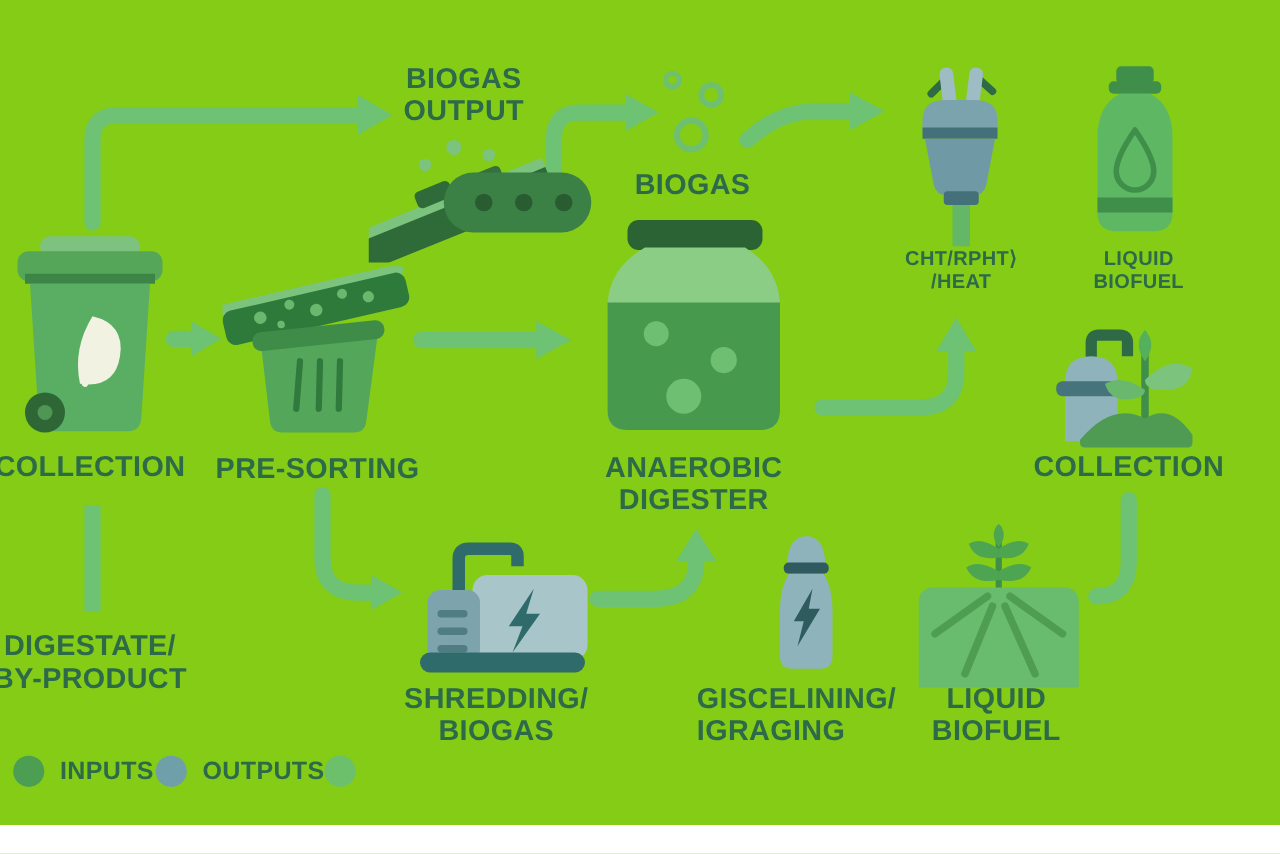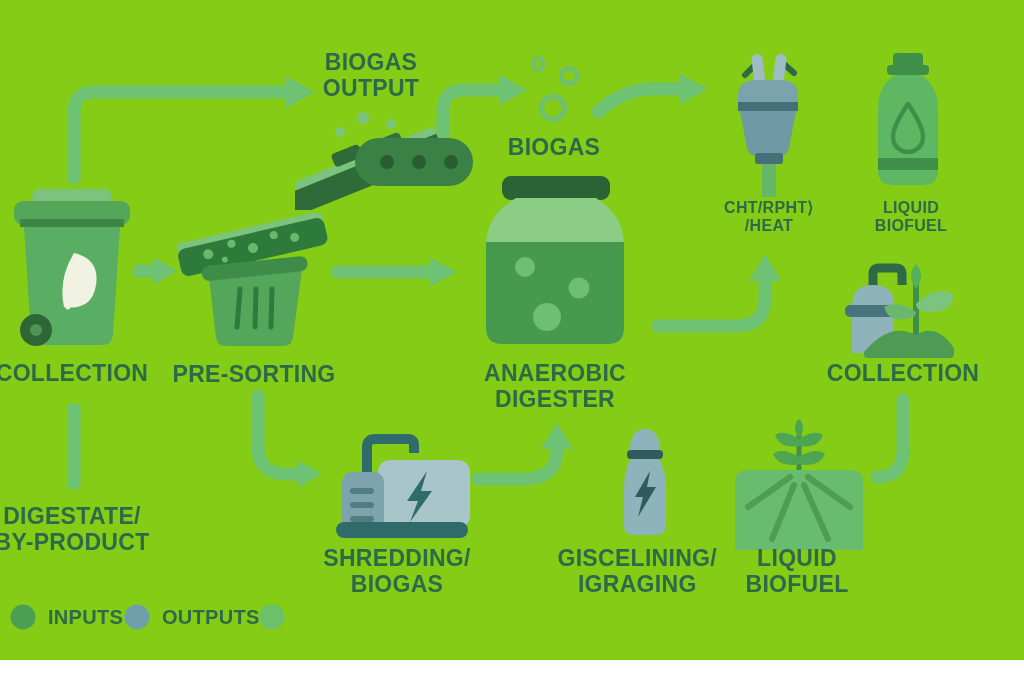--- a/index.html
+++ b/index.html
@@ -7,21 +7,21 @@
     position:relative;width:1024px;height:660px;overflow:hidden;
     background:#84cc16;
     font-family:"Liberation Sans",sans-serif;
   }
   .label{
     position:absolute;transform:translate(-50%,-50%);
     color:#2d6a4a;font-weight:700;font-size:23px;line-height:1.12;
     letter-spacing:.3px;text-align:center;white-space:pre-line;
   }
   .label.small{font-size:16px;}
-  .label.right{text-align:center;transform:translate(-100%,-50%);}
+  .label.right{text-align:left;transform:translate(-100%,-50%);}
   .icon{position:absolute;}
   .legend-item{position:absolute;display:flex;align-items:center;gap:12px;}
   .legend-label{color:#2d6a4a;font-weight:700;font-size:20px;letter-spacing:.3px;}
 </style>
 </head>
 <body>
 
 <div class="canvas">
 
   <svg width="1024" height="683" style="position:absolute;left:0;top:0" fill="none" stroke="#6ec273" stroke-width="13">

